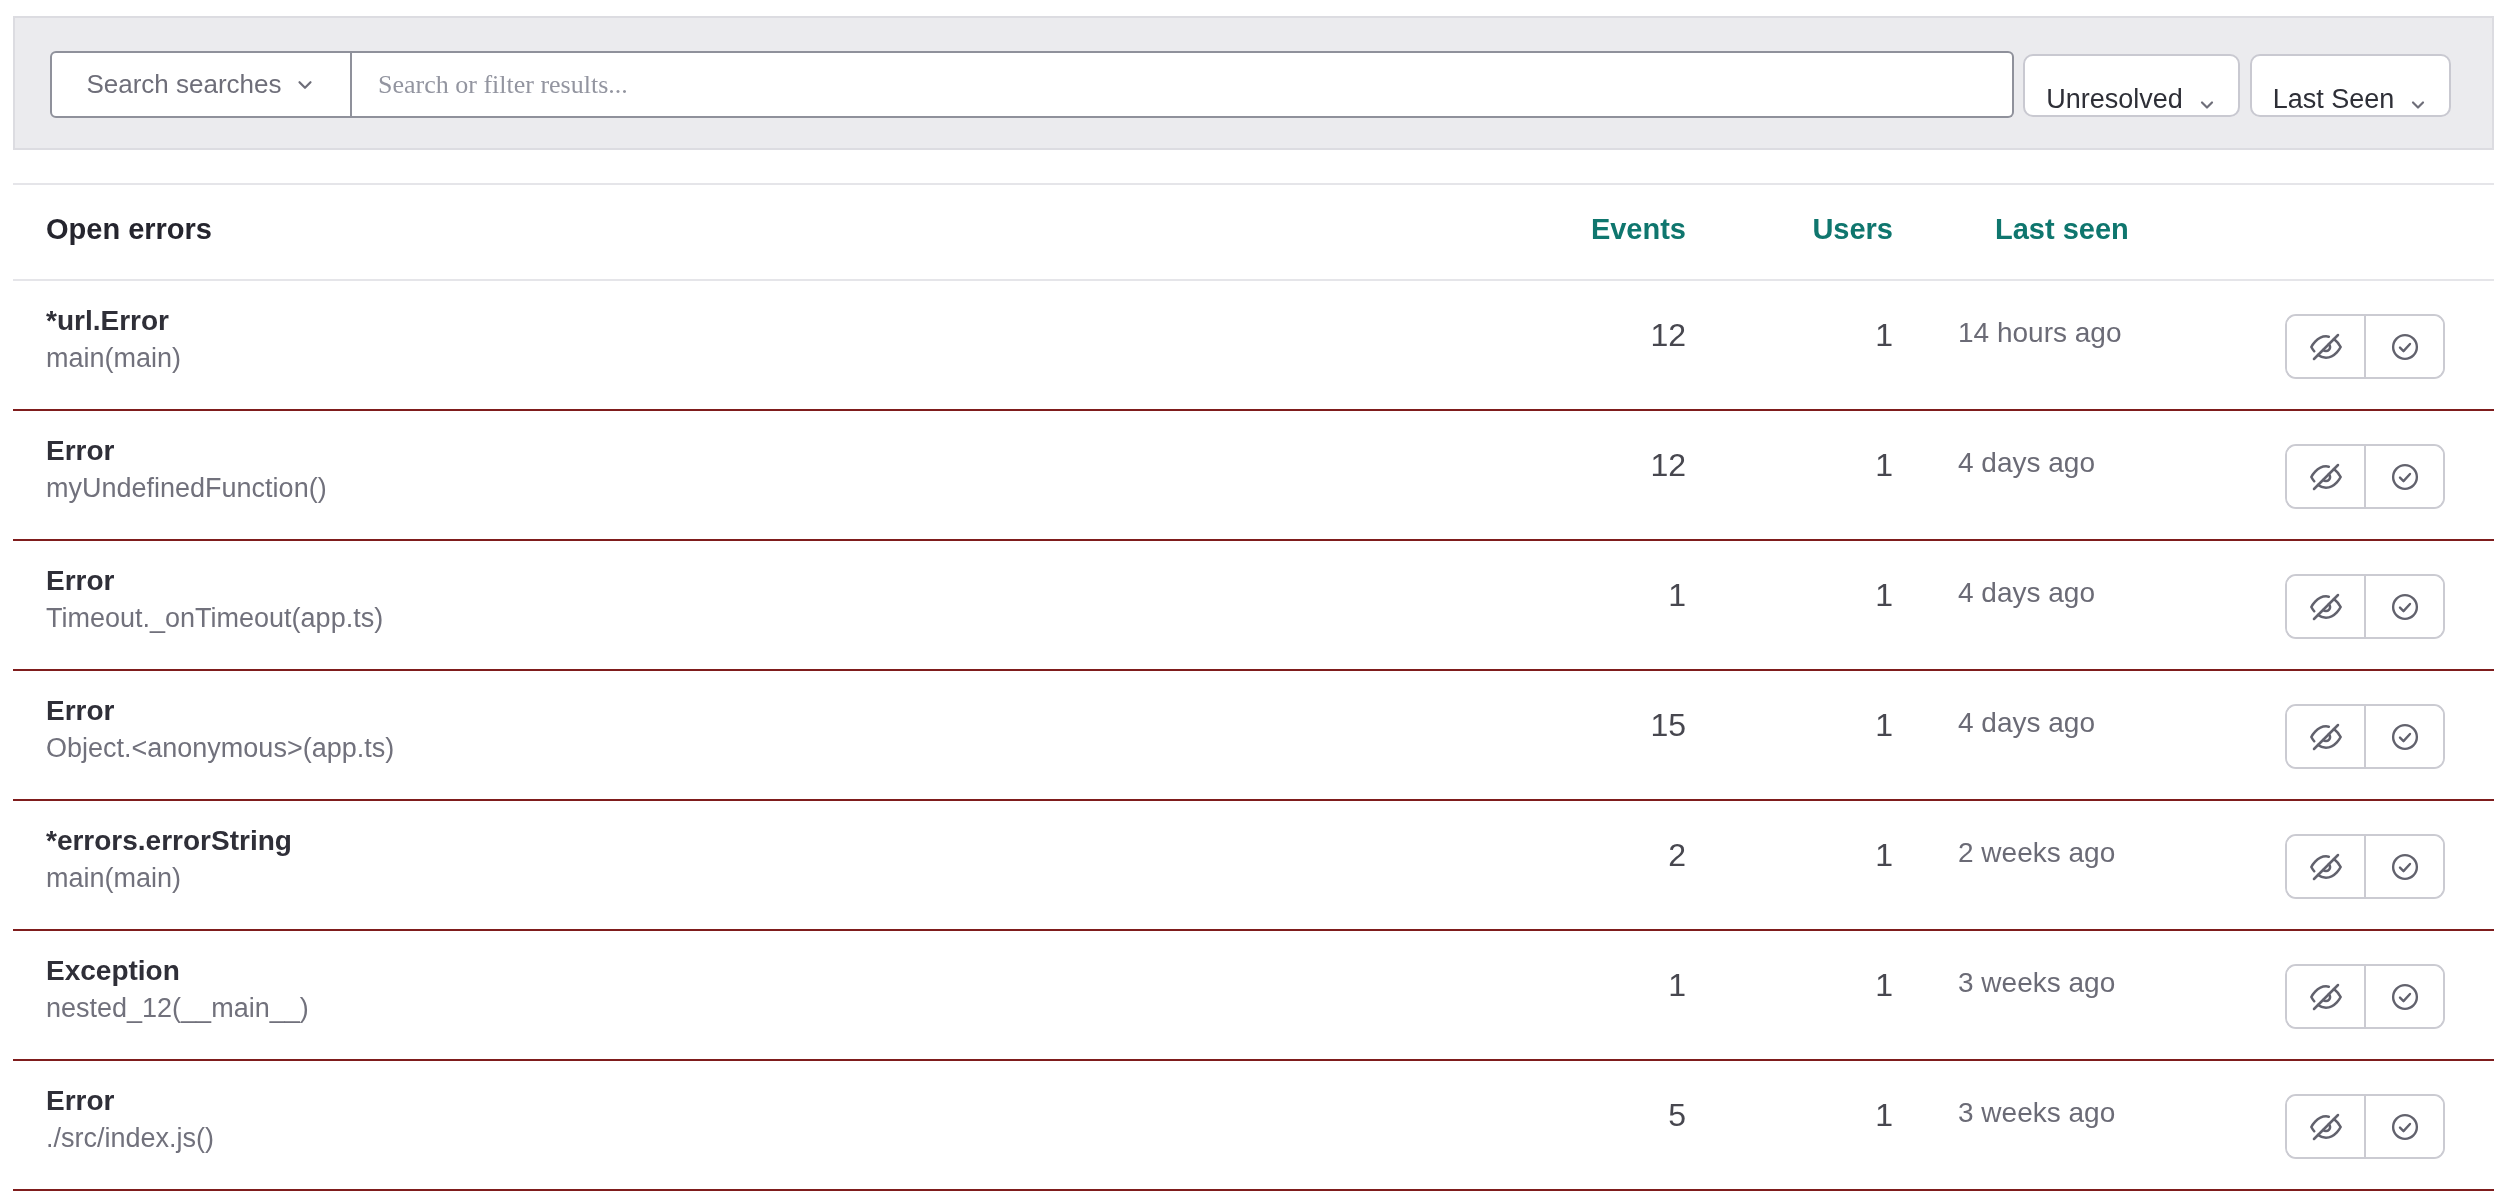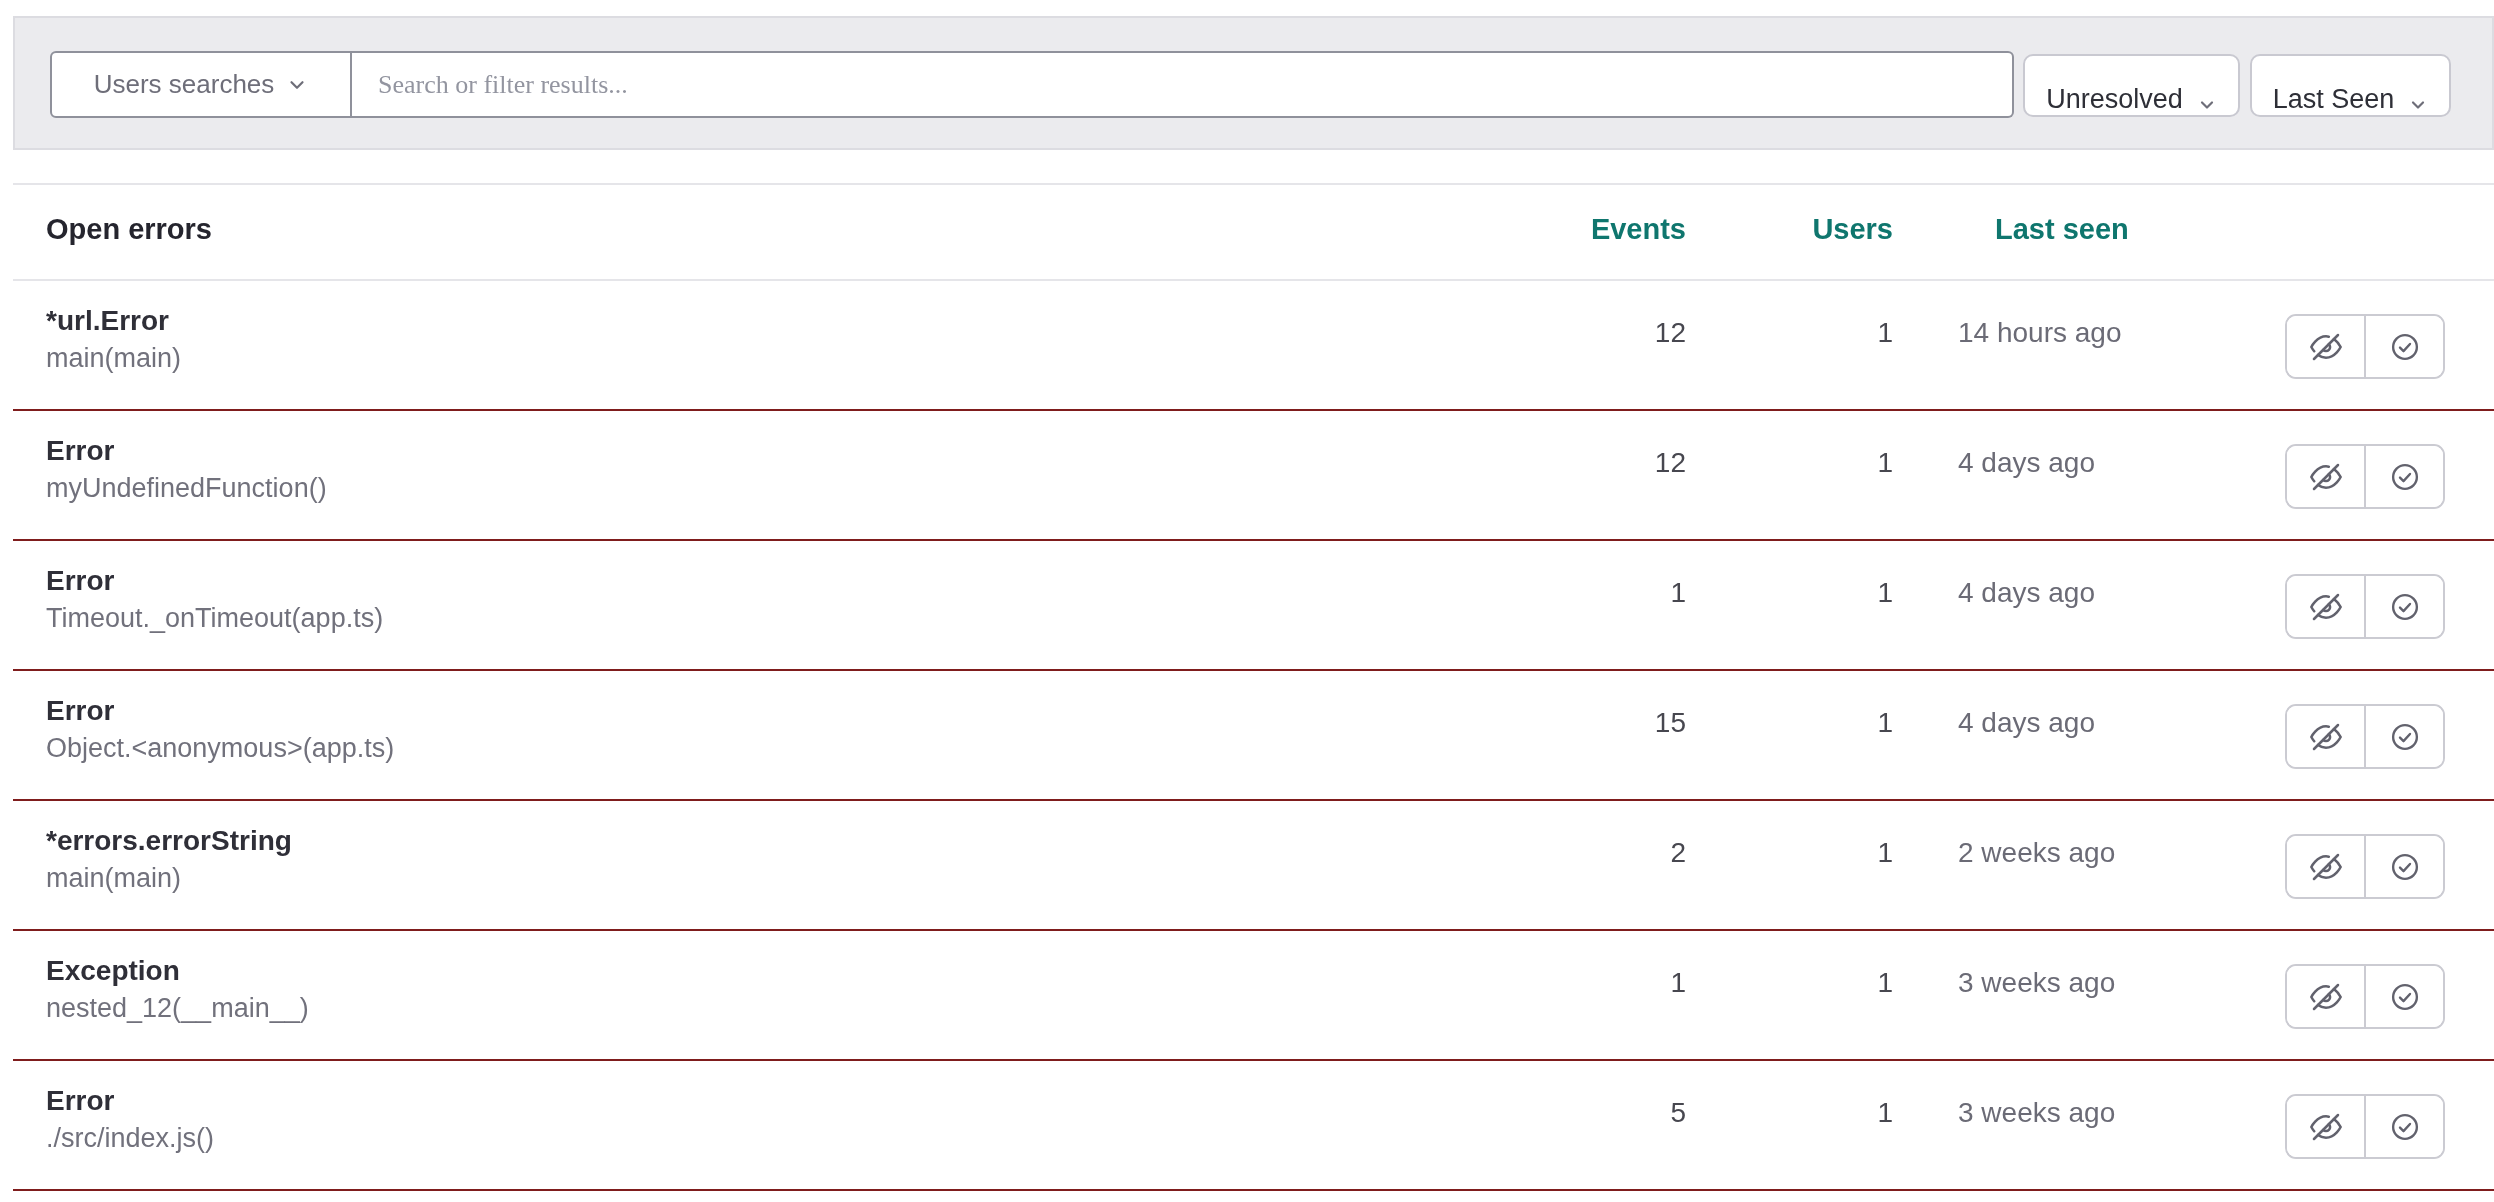--- a/index.html
+++ b/index.html
@@ -40,21 +40,21 @@
     color:#0f766e;margin-left:37px; }
   .col-events { right:808px; }   
   .col-users  { right:601px; }   
   .col-last   { left:1945px; }
 
   .row { position:relative; height:130px; border-bottom:2px solid #7f1d1d; }
   .row-title { position:absolute; left:33px; top:22px; font-size:28px;
     font-weight:700; color:#2f2f38; line-height:36px; }
   .row-sub { position:absolute; left:33px; top:60px; font-size:27px;
     color:#71717c; line-height:34px; }
-  .num { position:absolute; top:36px; font-size:28px; color:#47474f;
+  .num { position:absolute; top:36px; font-size:32px; color:#47474f;
     text-align:right; }
   .num.events { right:808px; }
   .num.users  { right:601px; }
   .ago { position:absolute; left:1945px; top:36px; font-size:28px;
     color:#6b6b76; }
 
   .btn-group { position:absolute; left:2272px; top:33px; width:160px;
     height:65px; background:#ffffff; border:2px solid #cbcbd2;
     border-radius:11px; display:flex; overflow:hidden; }
   .icon-btn { flex:1; display:flex; align-items:center; justify-content:center;
@@ -64,21 +64,21 @@
   .eye-off-flip { transform:scaleX(-1); }
 </style>
 </head>
 <body>
 
 <div class="stage">
 
   <div class="toolbar">
     <div class="search-group">
       <div class="recent-btn">
-        <span>Users searches</span>
+        <span>Search searches</span>
         <svg class="chev" width="22" height="22" viewBox="0 0 24 24" fill="none" stroke="currentColor" stroke-width="2.4" stroke-linecap="round" stroke-linejoin="round">
             <polyline points="6 9 12 15 18 9"></polyline>
           </svg>
       </div>
       <input class="search-input" type="text" placeholder="Search or filter results..." style="">
     </div>
 
     <div class="filter-btn status">
       <span>Unresolved</span>
       <svg class="chev" width="20" height="20" viewBox="0 0 24 24" fill="none" stroke="currentColor" stroke-width="2.6" stroke-linecap="round" stroke-linejoin="round">

